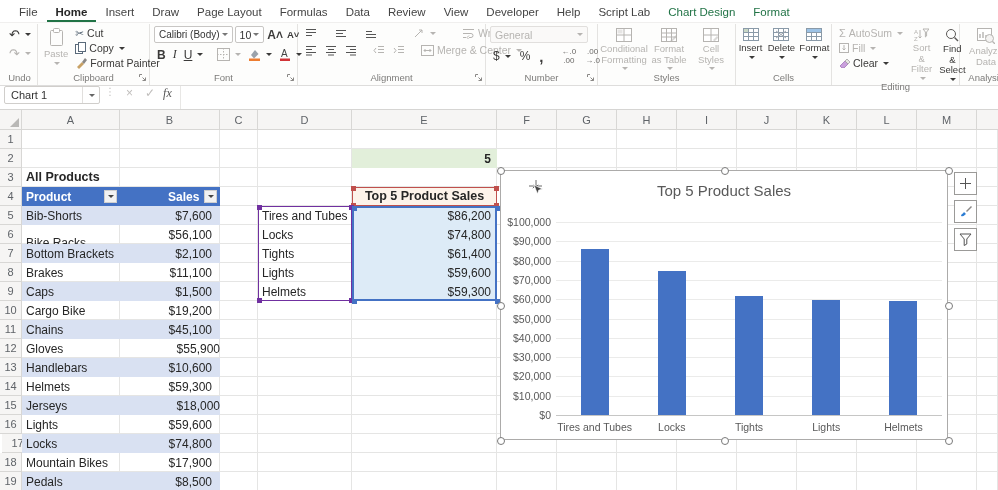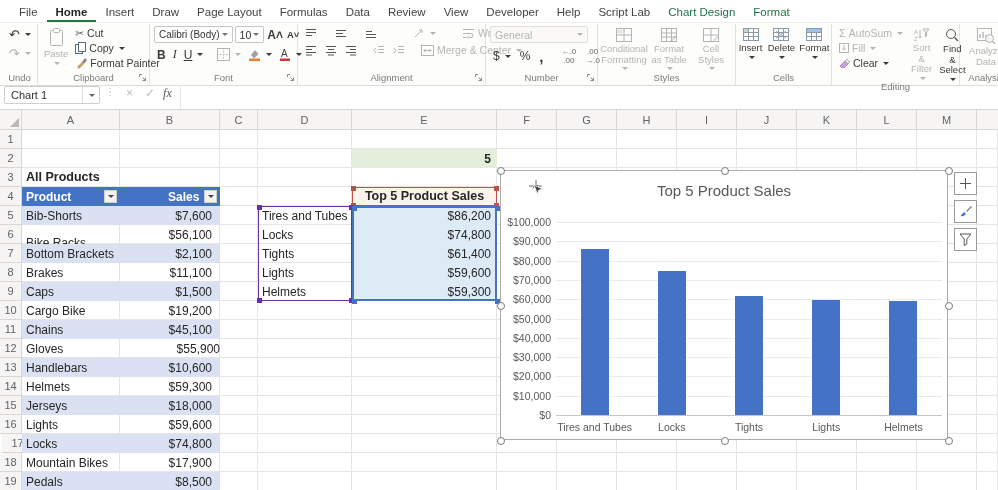--- a/index.html
+++ b/index.html
@@ -595,21 +595,21 @@
     <div class="cellv rgt" style="position: absolute; left: 120px; top: 191px; width: 100px; height: 19px; padding-right: 8px;">$19,200</div>
     <div class="cellv" style="position: absolute; left: 22px; top: 210px; width: 98px; height: 19px; padding-left: 4px; background: rgb(217, 225, 242);">Chains</div>
     <div class="cellv rgt" style="position: absolute; left: 120px; top: 210px; width: 100px; height: 19px; padding-right: 8px; background: rgb(217, 225, 242);">$45,100</div>
     <div class="cellv" style="position: absolute; left: 22px; top: 229px; width: 98px; height: 19px; padding-left: 4px;">Gloves</div>
     <div class="cellv rgt" style="position: absolute; left: 120px; top: 229px; width: 100px; height: 19px; padding-right: 0;">$55,900</div>
     <div class="cellv" style="position: absolute; left: 22px; top: 248px; width: 98px; height: 19px; padding-left: 4px; background: rgb(217, 225, 242);">Handlebars</div>
     <div class="cellv rgt" style="position: absolute; left: 120px; top: 248px; width: 100px; height: 19px; padding-right: 8px; background: rgb(217, 225, 242);">$10,600</div>
     <div class="cellv" style="position: absolute; left: 22px; top: 267px; width: 98px; height: 19px; padding-left: 4px;">Helmets</div>
     <div class="cellv rgt" style="position: absolute; left: 120px; top: 267px; width: 100px; height: 19px; padding-right: 8px;">$59,300</div>
     <div class="cellv" style="position: absolute; left: 22px; top: 286px; width: 98px; height: 19px; padding-left: 4px; background: rgb(217, 225, 242);">Jerseys</div>
-    <div class="cellv rgt" style="position: absolute; left: 120px; top: 286px; width: 100px; height: 19px; padding-right: 8px; background: rgb(217, 225, 242);">$18,000</div>
+    <div class="cellv rgt" style="position: absolute; left: 120px; top: 286px; width: 100px; height: 19px; padding-right: 0; background: rgb(217, 225, 242);">$18,000</div>
     <div class="cellv" style="position: absolute; left: 22px; top: 305px; width: 98px; height: 19px; padding-left: 4px;">Lights</div>
     <div class="cellv rgt" style="position: absolute; left: 120px; top: 305px; width: 100px; height: 19px; padding-right: 8px;">$59,600</div>
     <div class="cellv" style="position: absolute; left: 22px; top: 324px; width: 98px; height: 19px; padding-left: 4px; background: rgb(217, 225, 242);">Locks</div>
     <div class="cellv rgt" style="position: absolute; left: 120px; top: 324px; width: 100px; height: 19px; padding-right: 8px; background: rgb(217, 225, 242);">$74,800</div>
     <div class="cellv" style="position: absolute; left: 22px; top: 343px; width: 98px; height: 19px; padding-left: 4px;">Mountain Bikes</div>
     <div class="cellv rgt" style="position: absolute; left: 120px; top: 343px; width: 100px; height: 19px; padding-right: 8px;">$17,900</div>
     <div class="cellv" style="position: absolute; left: 22px; top: 362px; width: 98px; height: 19px; padding-left: 4px; background: rgb(217, 225, 242);">Pedals</div>
     <div class="cellv rgt" style="position: absolute; left: 120px; top: 362px; width: 100px; height: 19px; padding-right: 8px; background: rgb(217, 225, 242);">$8,500</div>
     <div class="cellv" style="position: absolute; left: 352px; top: 77px; width: 145px; height: 19px; background: rgb(253, 243, 234); font-weight: 700; justify-content: center; font-size: 12.5px;">Top 5 Product Sales</div>
     <div class="cellv" style="position: absolute; left: 258px; top: 96px; width: 94px; height: 19px; padding-left: 4px;">Tires and Tubes</div>

